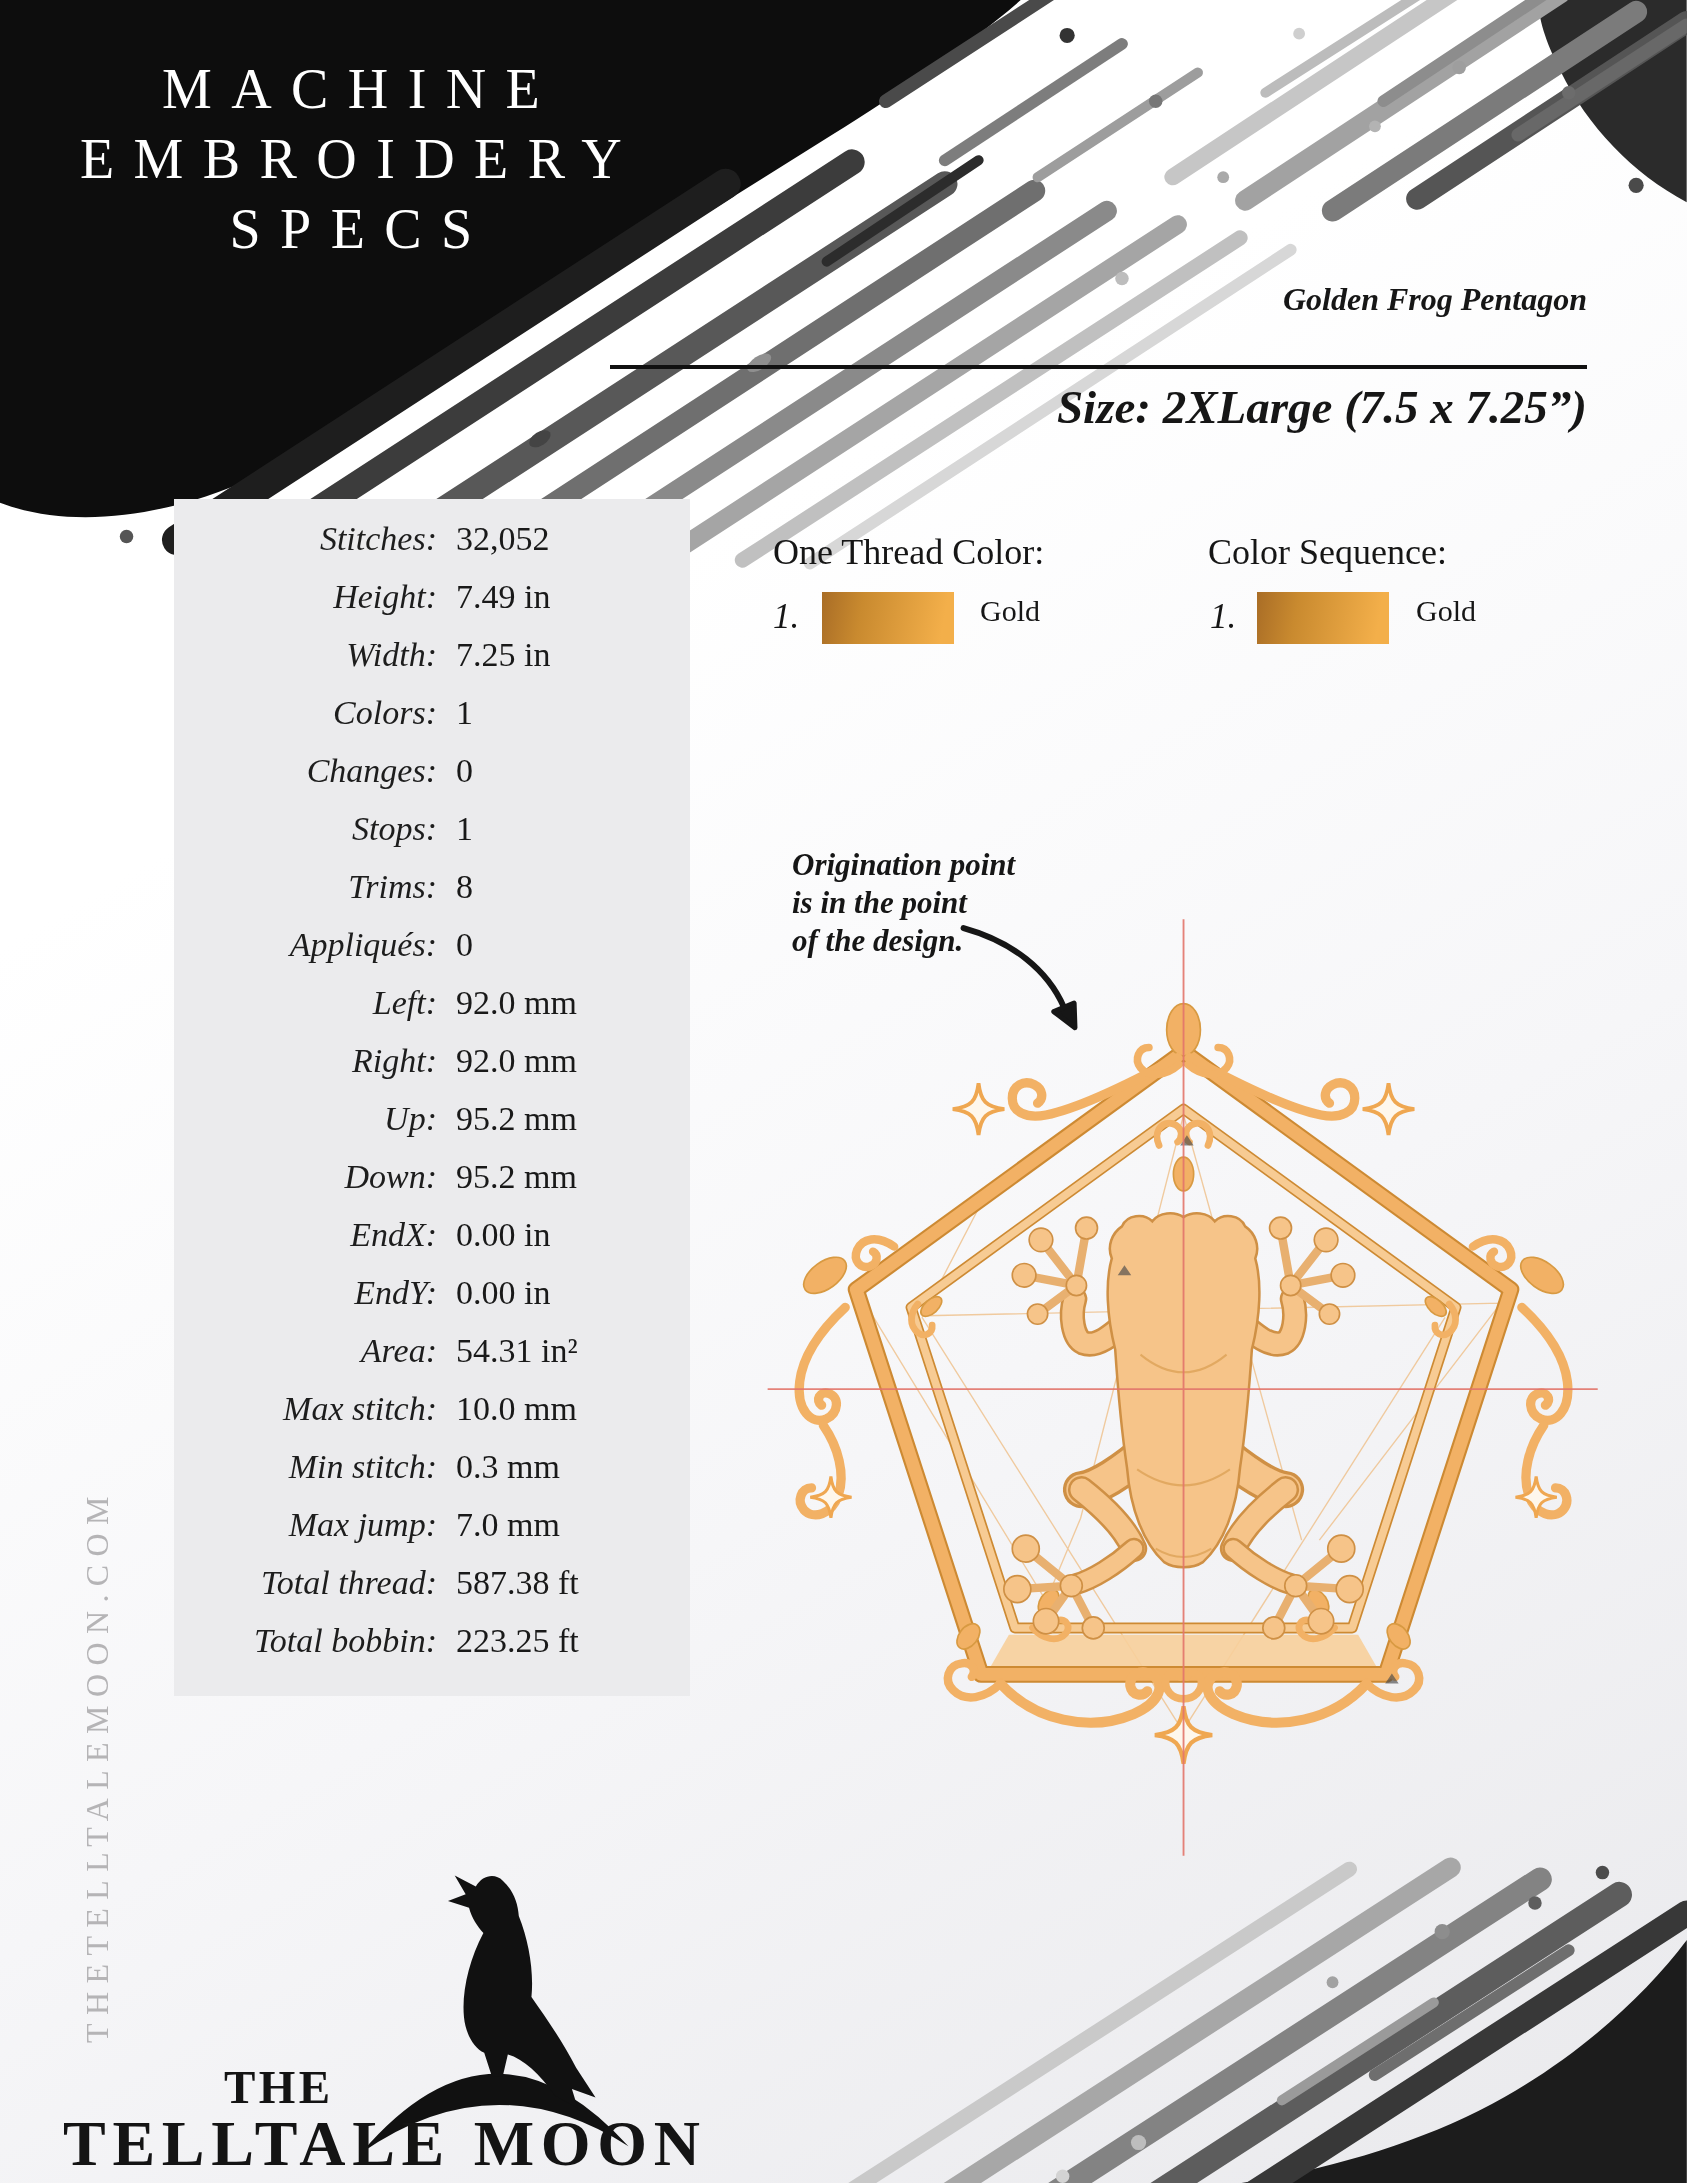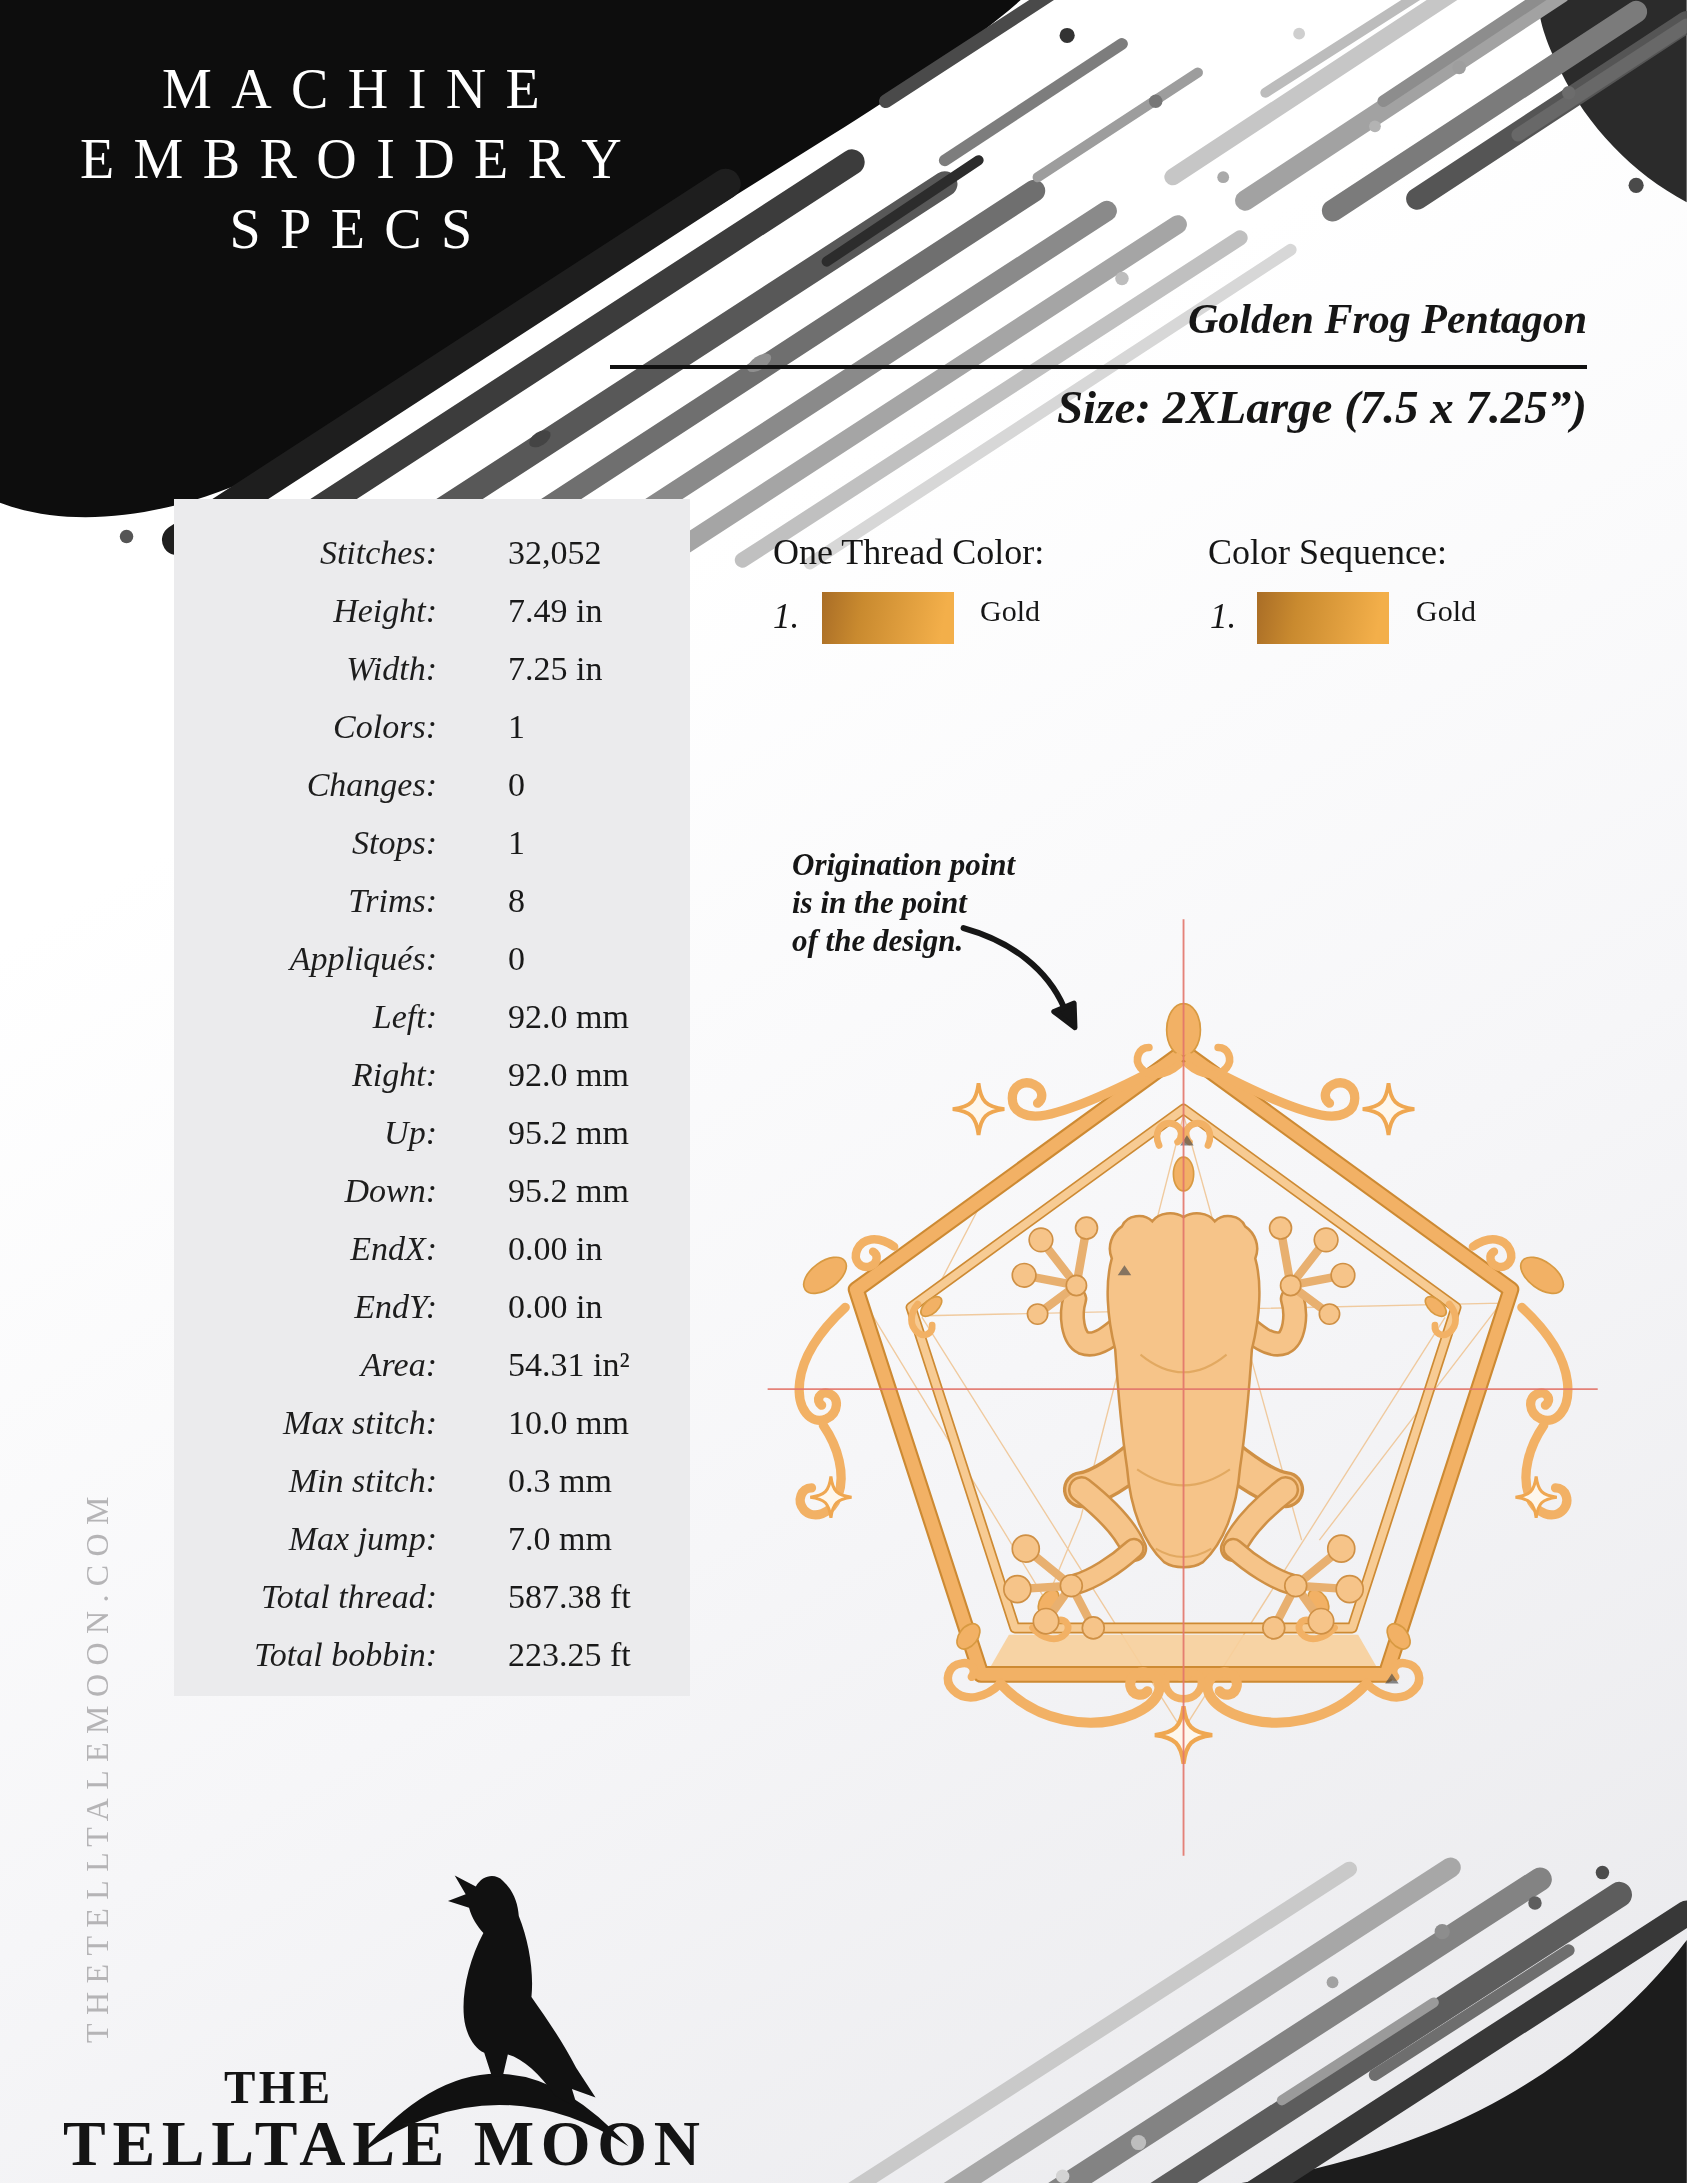--- a/index.html
+++ b/index.html
@@ -11,26 +11,26 @@
   html,body{margin:0;padding:0;}
   .page{position:relative;width:1687px;height:2183px;overflow:hidden;
     background:linear-gradient(150deg,#ffffff 30%,#f6f6f8 62%,#e9e9ec 100%);
     font-family:"Liberation Serif","DejaVu Serif",serif;color:var(--ink);}
   .abs{position:absolute;}
   svg{position:absolute;display:block;overflow:visible;}
   svg .str{fill:none;stroke-linecap:round;}
   
   .main-title{left:80px;top:54px;font-size:56px;line-height:70px;letter-spacing:19.4px;
     color:#ffffff;font-weight:400;text-align:center;}
-  .design-title{right:100px;top:295px;font-size:42px;font-weight:700;font-style:italic;text-align:right;}
+  .design-title{right:100px;top:281px;font-size:32px;font-weight:700;font-style:italic;text-align:right;}
   .hrule{left:610px;top:365px;width:977px;height:4.2px;background:#111;}
   .size-line{right:100px;top:380px;font-size:47px;font-weight:700;font-style:italic;text-align:right;}
   
   .panel{left:174px;top:499px;width:516px;height:1197px;background:#ebebed;}
-  .spec-table{display:grid;grid-template-columns:263px 1fr;column-gap:71px;padding-top:25px;
+  .spec-table{display:grid;grid-template-columns:263px 1fr;column-gap:19px;padding-top:11px;
     font-size:34px;line-height:58px;}
   .spec-label{text-align:right;font-style:italic;color:#1d1d1d;}
   .spec-value{text-align:left;color:#191919;}
   
   .sec-head{font-size:36px;}
   .num{font-size:35px;font-style:italic;}
   .swatch{width:132px;height:52px;background:linear-gradient(100deg,var(--swatch_dark) 0%,#c98a2f 30%,var(--swatch_light) 90%);}
   .gold-name{font-size:30px;}
   
   .note{left:777px;top:846px;font-size:31px;line-height:38px;font-weight:700;font-style:italic;margin-left:15px;}

